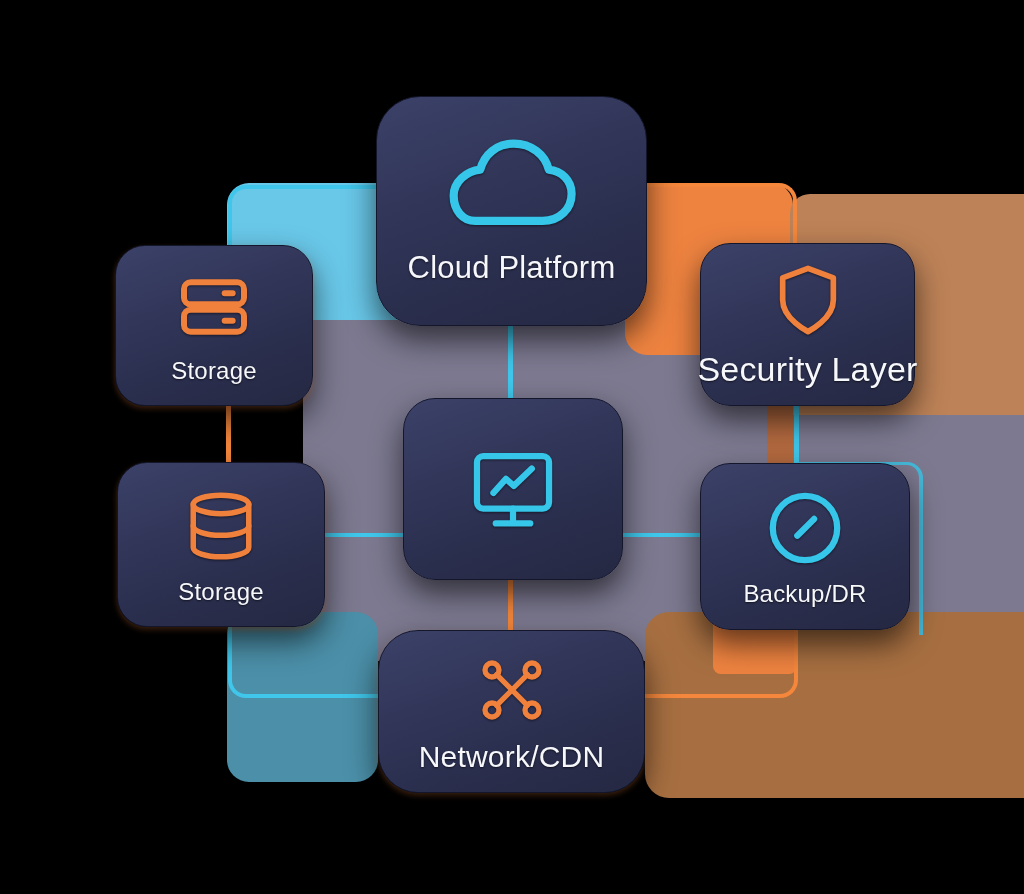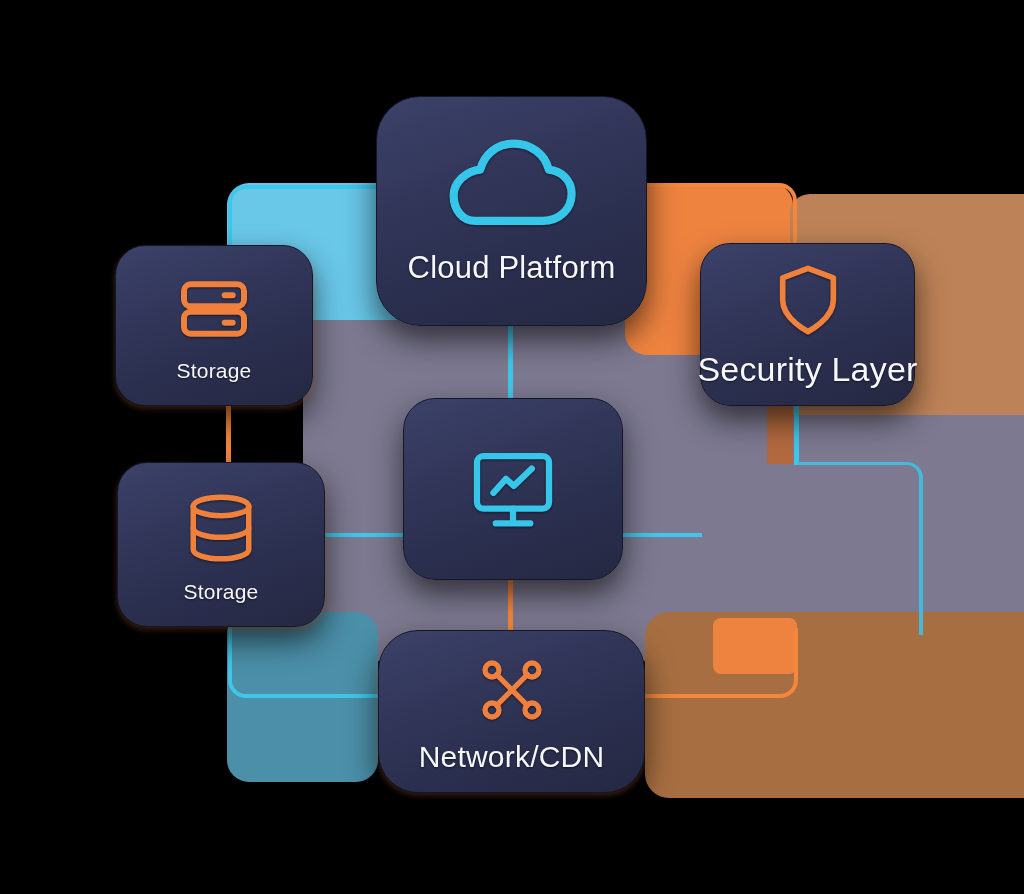--- a/index.html
+++ b/index.html
@@ -54,21 +54,21 @@
   .icon-orange{stroke:#f0813c;}
   .node svg{fill:none;stroke-linecap:round;stroke-linejoin:round;filter:drop-shadow(0 1px 1px rgba(0,0,0,.5));}
   .node-cloud-platform{left:376px;top:96px;width:271px;height:230px;border-radius:44px;}
   .node-cloud-platform .label{font-size:31px;}
   .node-storage-top{left:115px;top:245px;width:198px;height:161px;border-radius:30px;box-shadow:0 14px 30px rgba(0,0,0,.6),0 3px 6px -1px rgba(240,129,60,.5);}
   .node-security-layer{left:700px;top:243px;width:215px;height:163px;border-radius:30px;}
   .node-monitoring{left:403px;top:398px;width:220px;height:182px;border-radius:32px;}
   .node-storage-bottom{left:117px;top:462px;width:208px;height:165px;border-radius:30px;box-shadow:0 14px 30px rgba(0,0,0,.6),0 3px 6px -1px rgba(240,129,60,.5);}
   .node-backup-dr{left:700px;top:463px;width:210px;height:167px;border-radius:30px;}
   .node-network-cdn{left:378px;top:630px;width:267px;height:163px;border-radius:40px;box-shadow:0 14px 30px rgba(0,0,0,.6),0 3px 6px -1px rgba(240,129,60,.5);}
-  .label-md{font-size:21px;}
+  .label-md{font-size:24px;}
   .label-sm{font-size:34px;}
   .label-lg{font-size:30px;}
 </style>
 </head>
 <body>
 
 <div id="stage">
 
   <div class="wash gray-blob"></div>
   <div class="wash wash-blue-tl"></div>
@@ -126,20 +126,27 @@
 
   <div class="node node-storage-bottom">
     <svg class="icon-orange" width="74" height="84" viewBox="0 0 24 24" stroke-width="1.8">
       <ellipse cx="12" cy="5" rx="9" ry="3"></ellipse>
       <path d="M21 12c0 1.66-4 3-9 3s-9-1.34-9-3"></path>
       <path d="M3 5v14c0 1.66 4 3 9 3s9-1.34 9-3V5"></path>
     </svg>
     <div class="label label-md">Storage</div>
   </div>
 
+  <div class="node node-backup-dr">
+    <svg class="icon-cyan" width="84" height="84" viewBox="0 0 24 24" stroke-width="1.8">
+      <circle cx="12" cy="12" r="9.2"></circle>
+      <line x1="14.6" y1="9.4" x2="9.8" y2="14.2"></line>
+    </svg>
+    <div class="label label-md">Backup/DR</div>
+  </div>
 
   <div class="node node-network-cdn">
     <svg class="icon-orange" width="84" height="80" viewBox="0 0 24 24" stroke-width="1.6">
       <line x1="7.4" y1="7.4" x2="16.6" y2="16.6"></line>
       <line x1="16.6" y1="7.4" x2="7.4" y2="16.6"></line>
       <circle cx="6" cy="6" r="2.1"></circle>
       <circle cx="18" cy="6" r="2.1"></circle>
       <circle cx="6" cy="18" r="2.1"></circle>
       <circle cx="18" cy="18" r="2.1"></circle>
     </svg>

